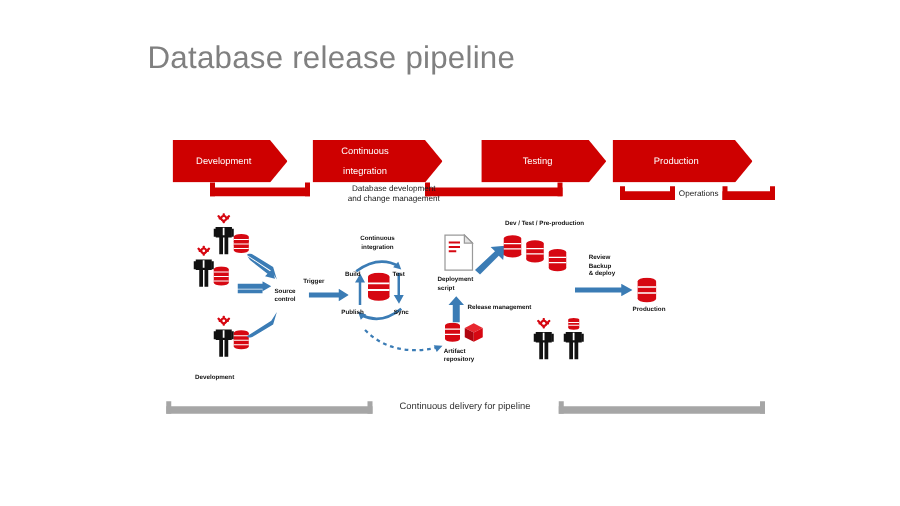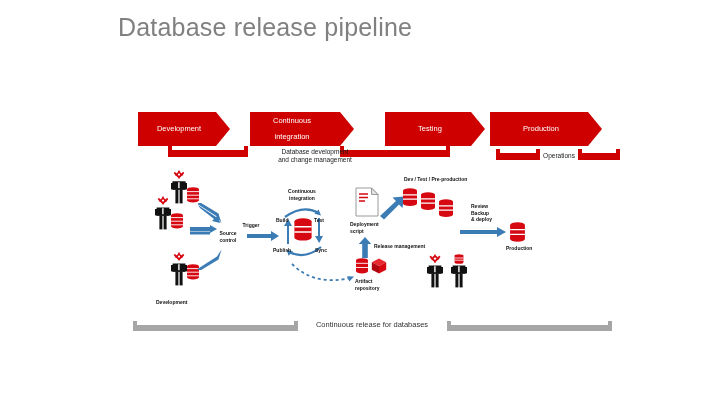--- a/index.html
+++ b/index.html
@@ -5,21 +5,21 @@
   html,body{margin:0;padding:0;}
   body{
     width:720px;height:405px;background:#ffffff;overflow:hidden;
     font-family:"Liberation Sans", sans-serif;
     position:relative;
   }
   #slide{position:absolute;left:0;top:0;width:720px;height:405px;}
 
   
   .title{
-    position:absolute;left:118px;top:13px;
+    position:absolute;left:118px;top:32px;
     font-size:25px;color:#808080;letter-spacing:0.2px;
     white-space:nowrap;
   }
 
   
   .chev{
     position:absolute;height:34px;background:#CE0000;
     color:#ffffff;display:flex;align-items:center;justify-content:center;
     text-align:center;line-height:1.05;
     font-size:7.5px;
@@ -353,15 +353,15 @@
     <path d="M4.6 11.5 h12.8 v8.4 h-12.8 z" fill="#111111"></path>
     <rect x="10.2" y="12.2" width="1.4" height="6" fill="#ffffff"></rect>
     <path d="M7.4 19.6 h3.0 v13.8 h-3.0 z" fill="#111111"></path>
     <path d="M11.6 19.6 h3.0 v13.8 h-3.0 z" fill="#111111"></path>
     <rect x="3.0" y="13.0" width="2.0" height="6.4" fill="#111111"></rect>
     <rect x="17.0" y="13.0" width="2.0" height="6.4" fill="#111111"></rect>
   </svg>
 
   <div class="botbracket cap-l cap-r" style="left:133px;top:325px;width:165px;"></div>
   <div class="botbracket cap-l cap-r" style="left:447px;top:325px;width:165px;"></div>
-  <div class="botcaption" style="left:372px;top:320px;">Continuous release for databases</div>
+  <div class="botcaption" style="left:372px;top:320px;">Continuous delivery for pipeline</div>
 
 </div>
 
 </body></html>

